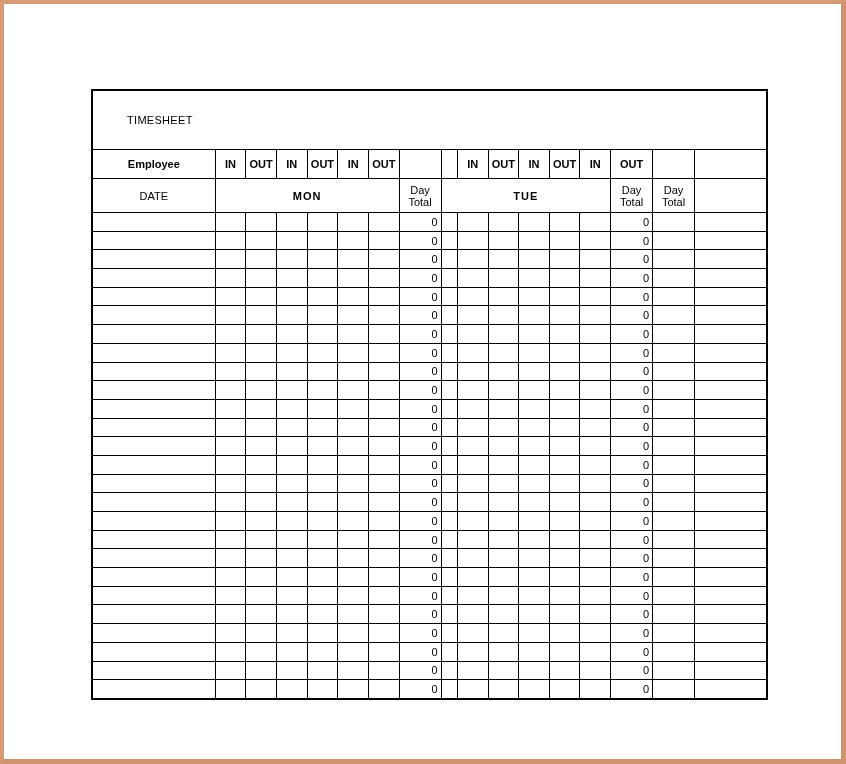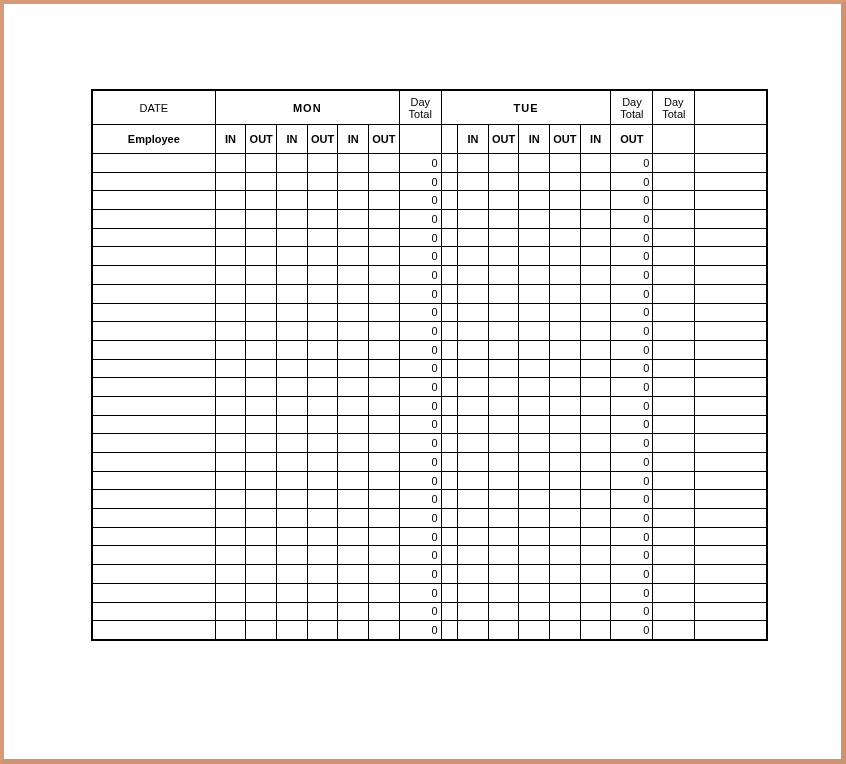--- a/index.html
+++ b/index.html
@@ -136,56 +136,59 @@
           <col class="c-io">
           <col class="c-io">
         <col class="c-io">
           <col class="c-io">
         <col class="c-total">
         <col class="c-total">
         <col class="c-last">
       </colgroup>
       <thead>
         <tr>
-          <td class="date-cell" rowspan="1">DATE</td>
-          <td class="daygroup-cell" colspan="6">MON</td>
-          <td class="daytotal-head">
-            <div>Day</div>
-            <div>Total</div>
-          </td>
-          <td class="daygroup-cell" colspan="6">TUE</td>
-          <td class="daytotal-head">
-            <div>Day</div>
-            <div>Total</div>
-          </td>
-          <td class="daytotal-head">
-            <div>Day</div>
-            <div>Total</div>
-          </td>
-          <td></td>
+          <td class="title-cell" colspan="17">TIMESHEET</td>
         </tr>
         <tr>
           <td class="employee-cell">Employee</td>
           <td class="io-head">IN</td>
           <td class="io-head">OUT</td>
           <td class="io-head">IN</td>
           <td class="io-head">OUT</td>
           <td class="io-head">IN</td>
           <td class="io-head">OUT</td>
           <td class="blank-head"></td>
           <td class="blank-head"></td>
           <td class="io-head">IN</td>
           <td class="io-head">OUT</td>
           <td class="io-head">IN</td>
           <td class="io-head">OUT</td>
           <td class="io-head">IN</td>
           <td class="io-head">OUT</td>
           <td class="blank-head"></td>
           <td class="blank-head"></td>
         </tr>
+        <tr>
+          <td class="date-cell" rowspan="1">DATE</td>
+          <td class="daygroup-cell" colspan="6">MON</td>
+          <td class="daytotal-head">
+            <div>Day</div>
+            <div>Total</div>
+          </td>
+          <td class="daygroup-cell" colspan="6">TUE</td>
+          <td class="daytotal-head">
+            <div>Day</div>
+            <div>Total</div>
+          </td>
+          <td class="daytotal-head">
+            <div>Day</div>
+            <div>Total</div>
+          </td>
+          <td></td>
+        </tr>
       </thead>
       <tbody id="sheet-body">
           <tr class="data-row">
             <td></td>
             <td></td>
             <td></td>
             <td></td>
             <td></td>
             <td></td>
             <td></td>

